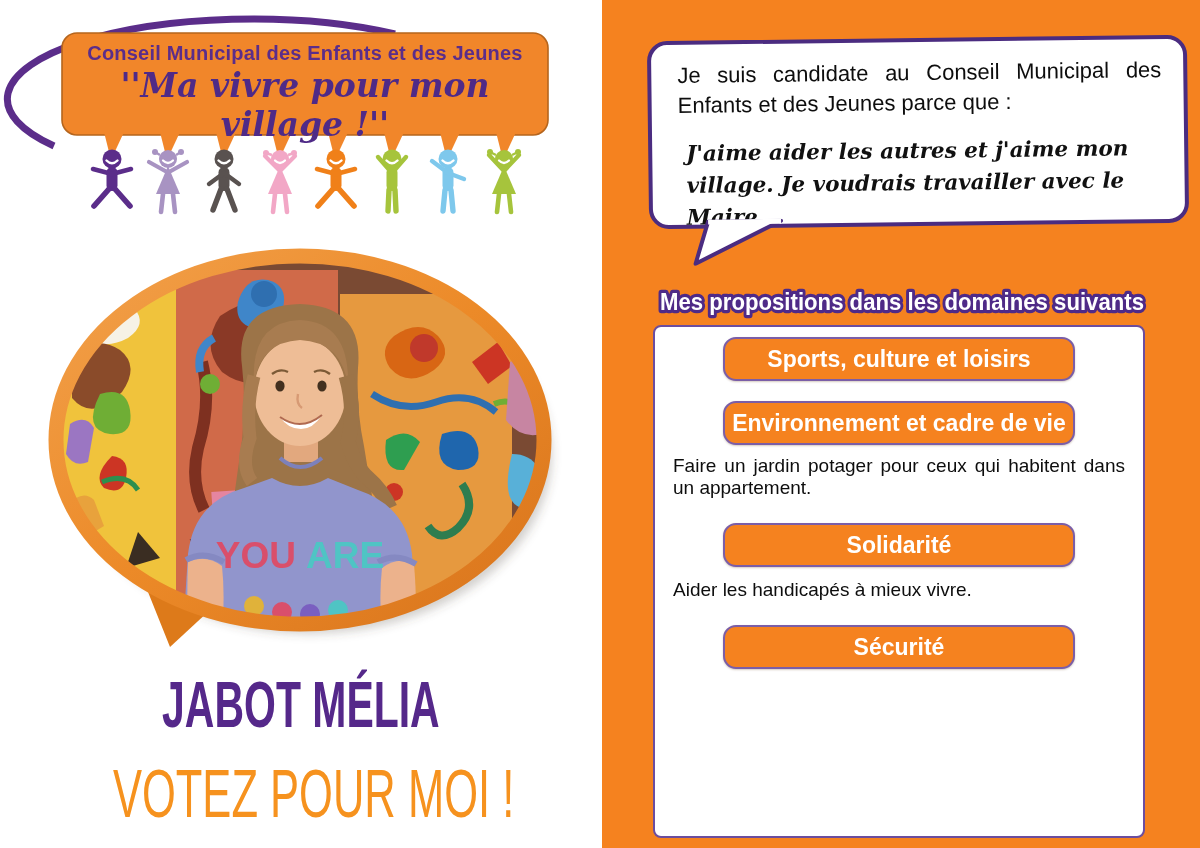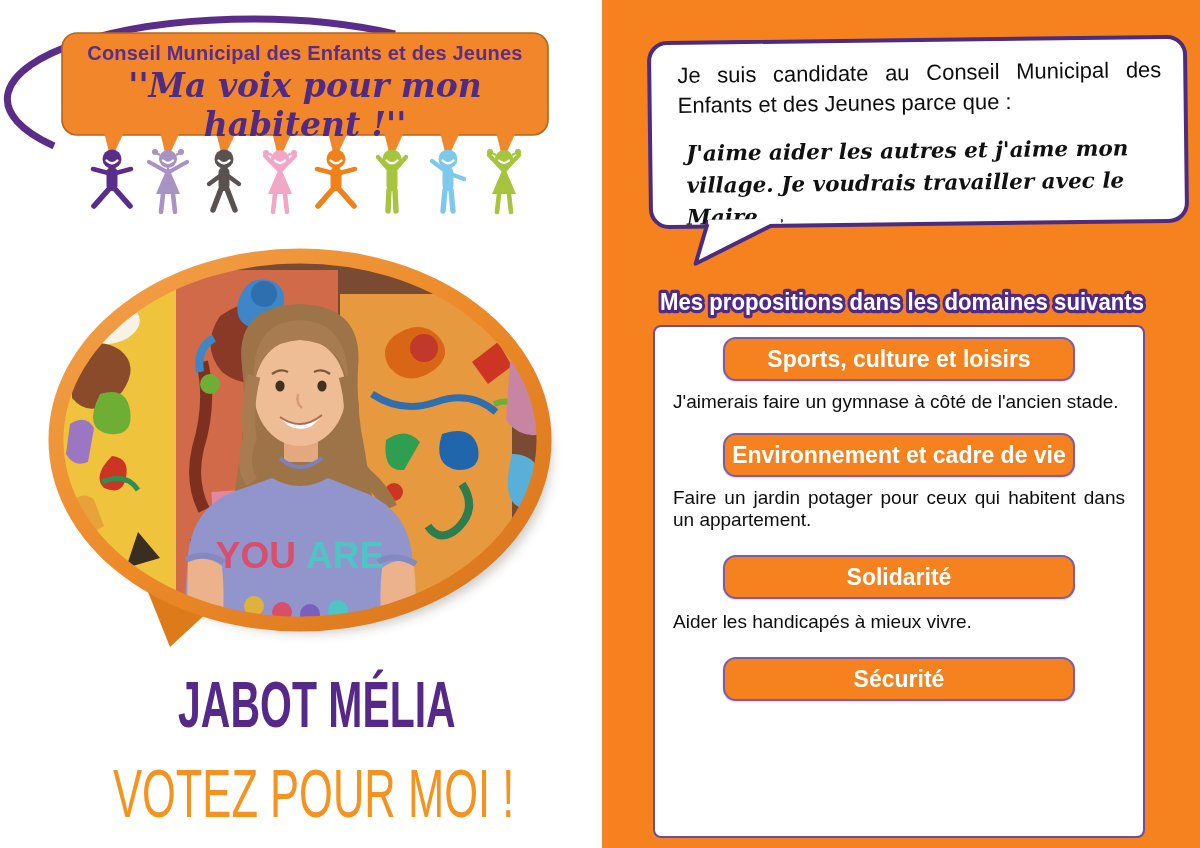--- a/index.html
+++ b/index.html
@@ -20,21 +20,21 @@
     color:#4f2a87;font-size:33px;z-index:2;
   }
   .script{font-family:"DejaVu Serif",serif;font-style:italic;font-weight:600;}
   .kids-row{
     position:absolute;left:86px;top:148px;width:444px;height:72px;
     display:flex;justify-content:space-between;align-items:flex-end;z-index:2;
   }
   .kid{width:52px;height:72px;overflow:visible;}
   .photo-wrap{position:absolute;left:42px;top:244px;width:520px;height:404px;}
   .candidate-name{
-    position:absolute;left:16px;top:668px;width:602px;text-align:center;
+    position:absolute;left:0;top:668px;width:602px;text-align:center;
     color:#55288a;font-weight:bold;font-size:64px;white-space:nowrap;
   }
   .candidate-name>span,.vote-cta>span{display:inline-block;transform:scaleX(.64);transform-origin:center;}
   .vote-cta{
     position:absolute;left:0;top:754px;width:602px;text-align:center;
     color:#f6921e;font-weight:normal;font-size:68px;white-space:nowrap;
   }
   
   .right-half{position:absolute;left:602px;top:0;width:598px;height:848px;background:#f5821f;padding-left:24px;}
   .quote-bubble{
@@ -87,21 +87,21 @@
           <polygon points="160,132 180,132 167,160"></polygon>
           <polygon points="216,132 236,132 223,160"></polygon>
           <polygon points="272,132 292,132 279,160"></polygon>
           <polygon points="328,132 348,132 335,160"></polygon>
           <polygon points="384,132 404,132 391,160"></polygon>
           <polygon points="440,132 460,132 447,160"></polygon>
           <polygon points="496,132 516,132 503,160"></polygon>
         </g>
       </svg>
       <div class="header-line1">Conseil Municipal des Enfants et des Jeunes</div>
-      <div class="header-slogan script">''Ma voix pour mon habitent !''</div>
+      <div class="header-slogan script">''Ma vivre pour mon village !''</div>
     </div>
 
     <div class="kids-row">
       <svg class="kid" viewBox="0 0 52 72" style="color: rgb(91, 45, 138);">
         <circle cx="26" cy="11" r="9.5" fill="currentColor"></circle>
         <path d="M20.5 12.5 q5.5 5.5 11 0" stroke="#fff" stroke-width="2.4" fill="none" stroke-linecap="round"></path>
         <rect x="20.5" y="19" width="11" height="24" rx="5.5" fill="currentColor"></rect>
         <path d="M26 26 L7 21 M26 26 L45 21" stroke="currentColor" stroke-width="4.6" stroke-linecap="round" fill="none"></path>
         <path d="M23 41 L8 58 M29 41 L44 58" stroke="currentColor" stroke-width="5.6" stroke-linecap="round" fill="none"></path>
       </svg>
@@ -269,21 +269,20 @@
     </div>
 
     <svg class="proposals-title-svg" viewBox="0 0 496 40">
       <text x="248" y="29" text-anchor="middle" textLength="484" lengthAdjust="spacingAndGlyphs" font-family="Liberation Sans, sans-serif" font-weight="bold" font-size="24.5" fill="#ffffff" stroke="#4f2a87" stroke-width="6.5" stroke-linejoin="round" paint-order="stroke">Mes propositions dans les domaines suivants</text>
     </svg>
 
     <div class="proposals-panel">
       <div class="domain-btn mt10">
         <span>Sports, culture et loisirs</span>
       </div>
-      <p class="prop-text mt10">J'aimerais faire un gymnase à côté de l'ancien stade.</p>
 
       <div class="domain-btn mt20">
         <span>Environnement et cadre de vie</span>
       </div>
       <p class="prop-text mt10">Faire un jardin potager pour ceux qui habitent dans un appartement.</p>
 
       <div class="domain-btn mt24">
         <span>Solidarité</span>
       </div>
       <p class="prop-text mt12">Aider les handicapés à mieux vivre.</p>

